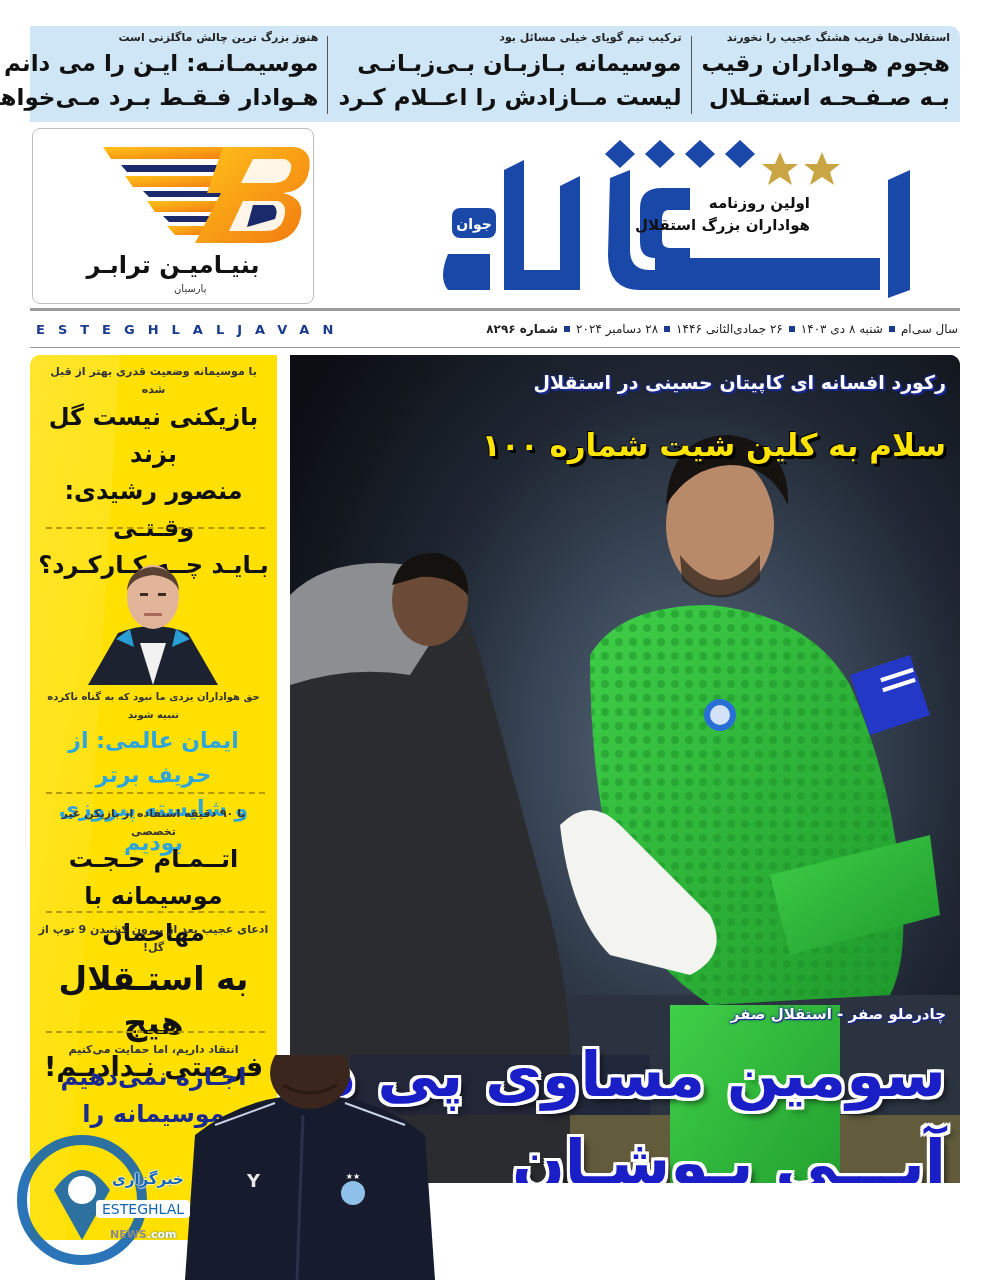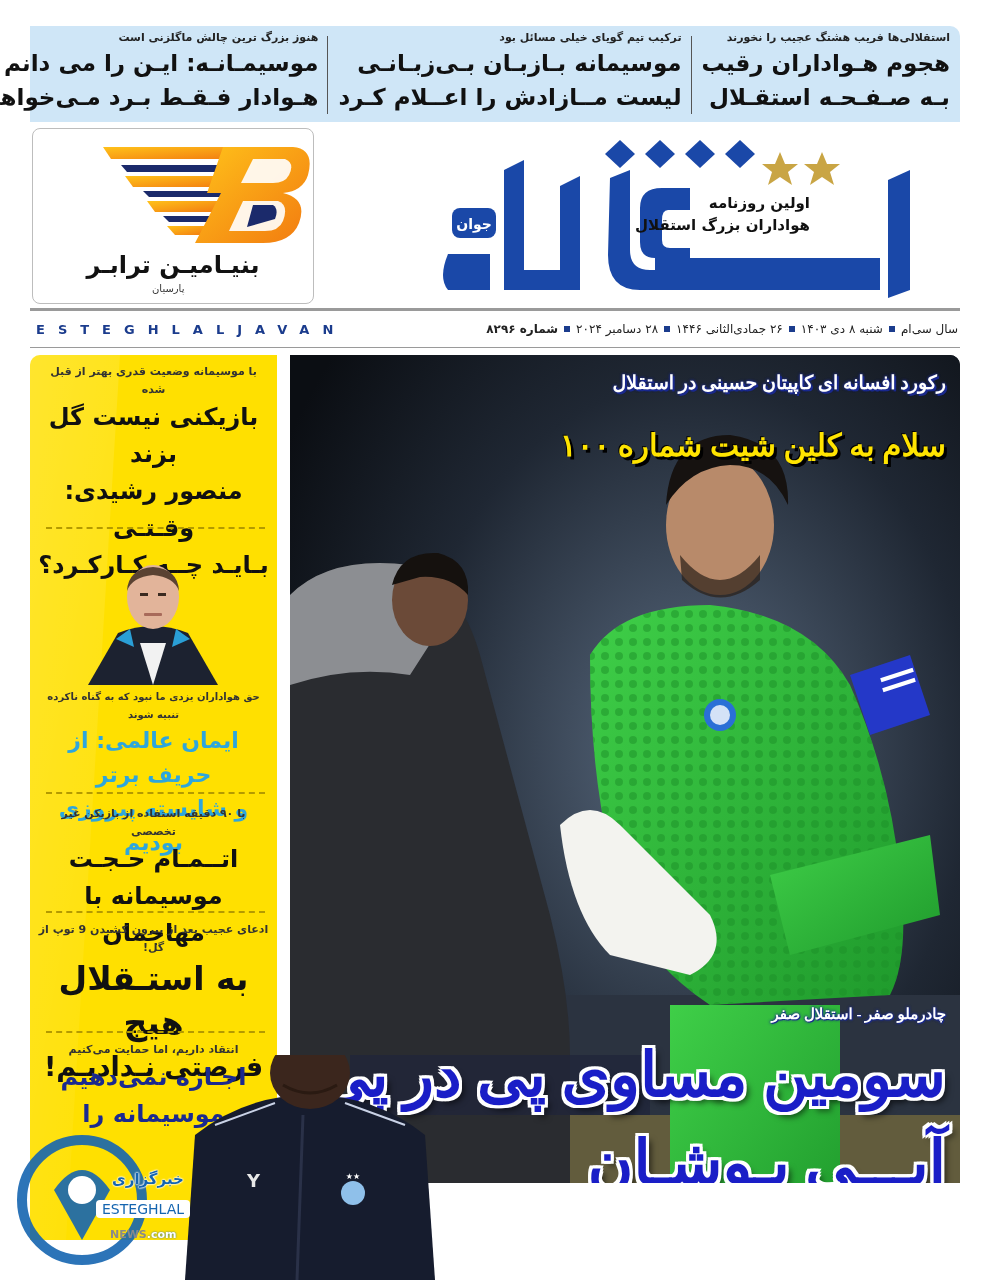--- a/index.html
+++ b/index.html
@@ -21,21 +21,21 @@
     .teaser .headline { font-size: 23px; font-weight: bold; color: #111; line-height: 34px; white-space: nowrap; letter-spacing: -0.5px; }
 
     
     .sponsor {
       position: absolute; left: 32px; top: 128px; width: 282px; height: 176px;
       border: 1px solid #bdbdbd; border-radius: 8px; background: #fff;
     }
     .sponsor-logo { position: absolute; left: 70px; top: 10px; width: 210px; height: 110px; }
     .sponsor-name { position: absolute; left: 0; right: 0; top: 122px; text-align: center; direction: rtl;
       font-size: 24px; font-weight: bold; color: #111; letter-spacing: 1px; }
-    .sponsor-sub { position: absolute; left: 119px; top: 154px; font-size: 10px; color: #333; direction: rtl; }
+    .sponsor-sub { position: absolute; left: 141px; top: 154px; font-size: 10px; color: #333; direction: rtl; }
 
     .masthead { position: absolute; left: 440px; top: 130px; width: 520px; height: 170px; }
     .masthead-logo { position: absolute; left: 0; top: 0; width: 520px; height: 170px; }
     .masthead-tag { position: absolute; right: 150px; top: 62px; direction: rtl; font-size: 15px; font-weight: bold; color: #111; line-height: 22px; text-align: right; }
 
     
     .datebar {
       position: absolute; left: 30px; top: 308px; width: 930px; height: 40px;
       border-top: 3px solid #9a9a9a; border-bottom: 1px solid #9a9a9a;
       display: flex; justify-content: space-between; align-items: center;
@@ -60,21 +60,21 @@
     .story .headline { font-size: 24px; font-weight: bold; color: #111; line-height: 37px; letter-spacing: -0.5px; }
     .story .headline.blue { color: #2ea6dc; font-size: 22px; line-height: 34px; }
     .story .headline.navy { color: #1b2a8f; }
     .dash { position: absolute; left: 16px; right: 12px; height: 0; border-top: 2px dashed #b39a00; }
 
     .portrait { position: absolute; left: 48px; top: 200px; width: 150px; height: 130px; }
 
     
     .hero {
       position: absolute; left: 290px; top: 355px; width: 670px; height: 828px;
-      border-radius: 0 10px 0 0; overflow: hidden; background: #0d1116; font-family: Liberation Serif, serif;
+      border-radius: 0 10px 0 0; overflow: hidden; background: #0d1116;
     }
     .hero-bg { position: absolute; inset: 0; }
     .hero .top-kicker { position: absolute; right: 14px; top: 16px; direction: rtl; color: #fff; font-size: 19px; font-weight: bold;
       text-shadow: 0 0 3px #1b2a8f, 0 0 3px #1b2a8f, 2px 2px 0 #1b2a8f; }
     .hero .top-headline { position: absolute; right: 14px; top: 52px; direction: rtl; color: #ffe400; font-size: 31px; font-weight: bold;
       text-shadow: 3px 3px 0 #000, -1px -1px 0 #000; letter-spacing: 1px; white-space: nowrap; margin-top: 20px; }
     .hero .bottom-kicker { position: absolute; right: 14px; top: 650px; direction: rtl; color: #fff; font-size: 15px; font-weight: bold;
       text-shadow: 0 0 3px #1b2a8f, 0 0 3px #1b2a8f, 1px 1px 0 #1b2a8f; }
     .hero .bottom-headline { position: absolute; right: 14px; top: 676px; direction: rtl; text-align: right; color: #1a1ec7;
       font-size: 62px; font-weight: bold; line-height: 88px; white-space: nowrap;

